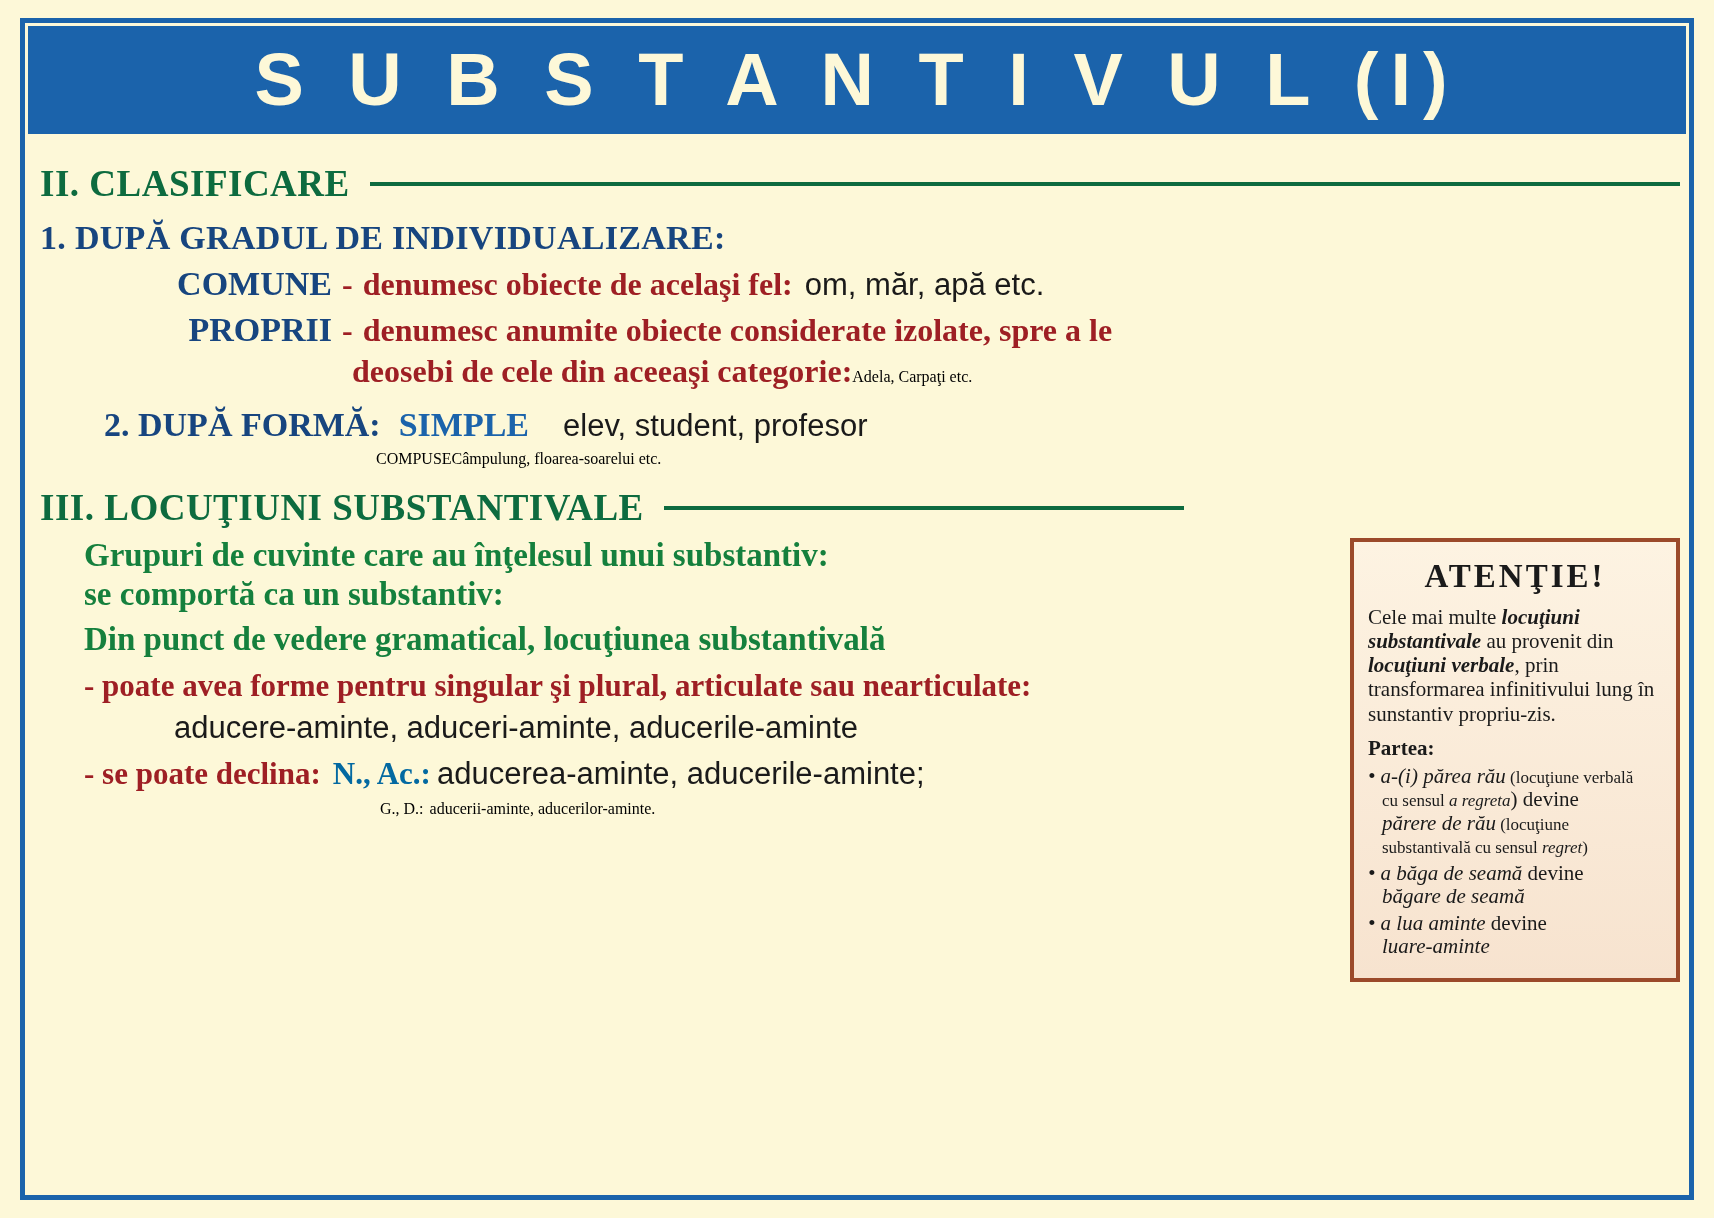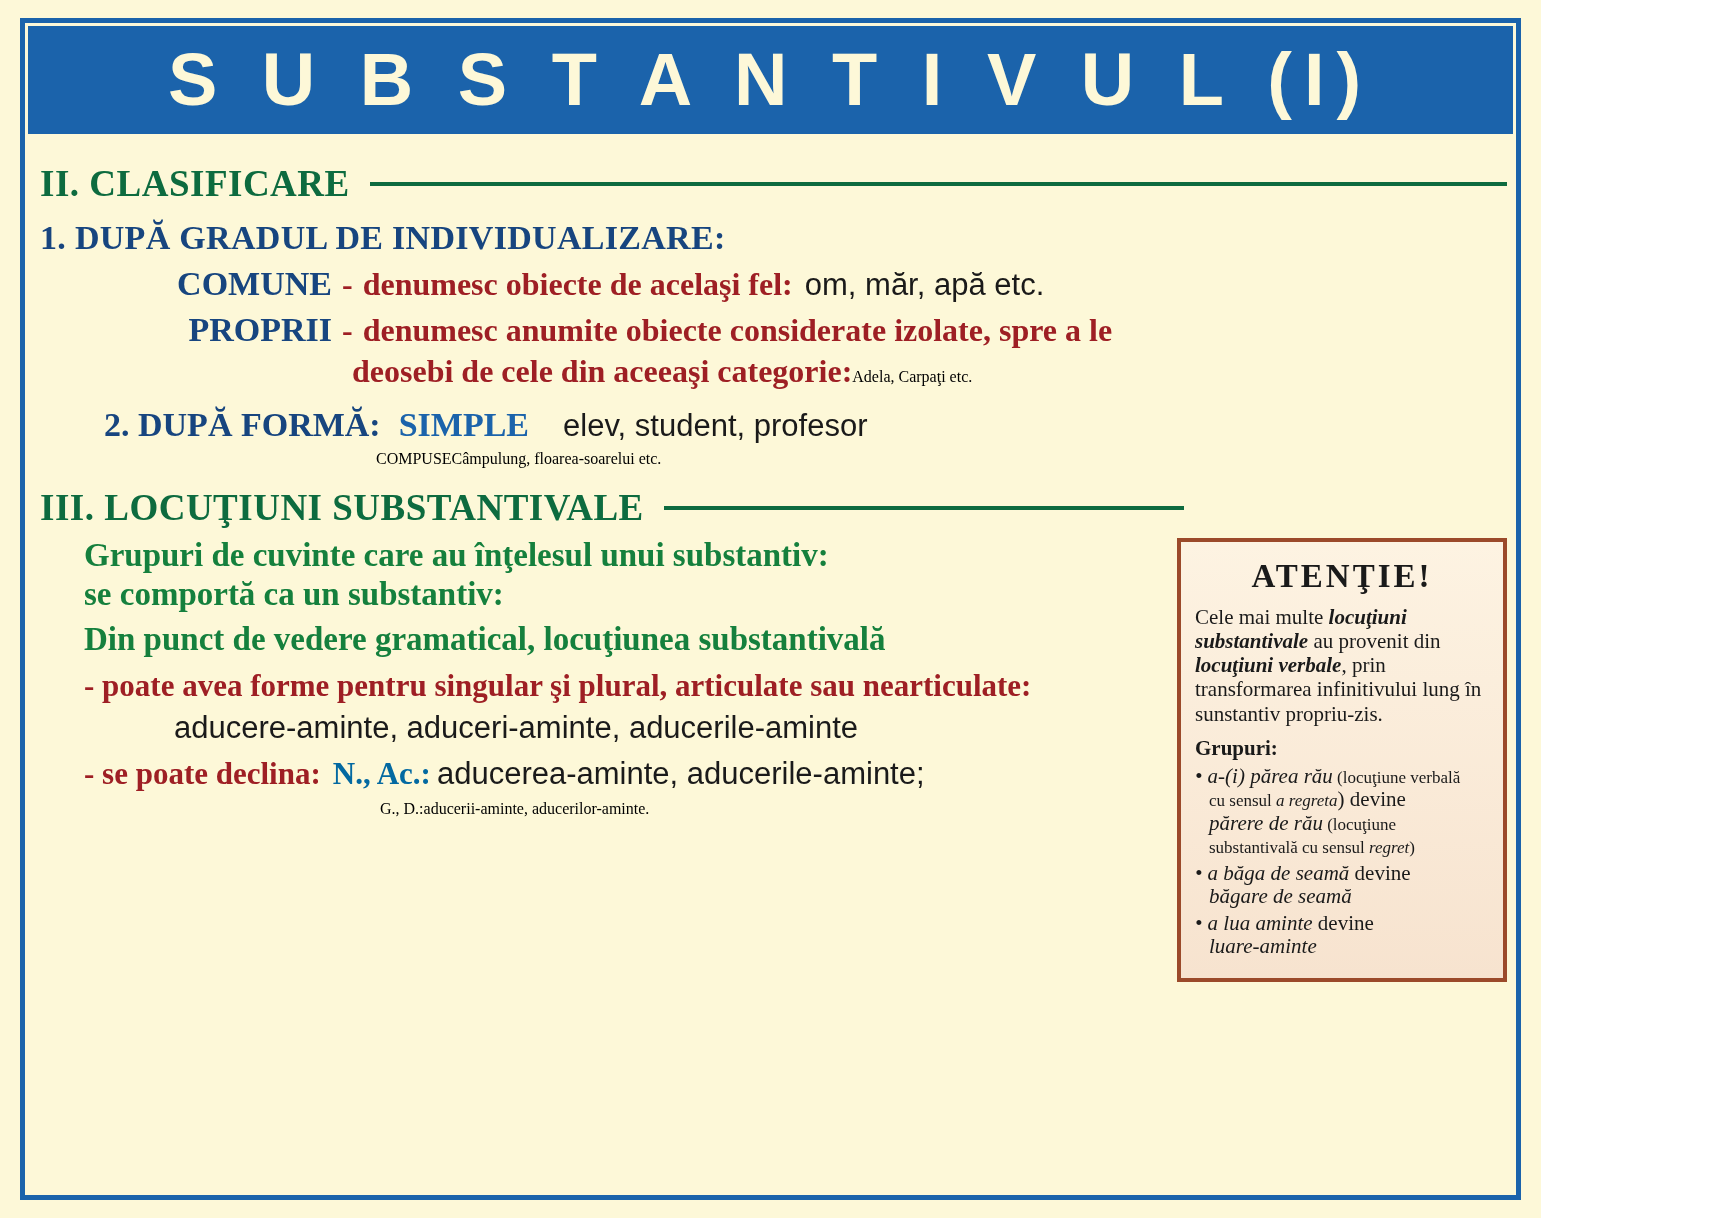--- a/index.html
+++ b/index.html
@@ -5,21 +5,21 @@
   html, body {
     margin: 0;
     padding: 0;
     background: #ffffff;
   }
   body {
     font-family: "Liberation Serif", serif;
   }
   .poster {
     position: relative;
-    width: 1541px;
+    width: 1714px;
     height: 1218px;
     background: #fdf8d8;
     box-sizing: border-box;
     overflow: hidden;
   }
   .outer-frame {
     position: absolute;
     left: 20px;
     top: 18px;
     right: 20px;
@@ -242,20 +242,21 @@
     font-family: "Liberation Sans", sans-serif;
     font-size: 31px;
     color: #1a1a1a;
     padding-left: 6px;
   }
   .decl-row2 {
     display: flex;
     align-items: baseline;
     margin-top: 8px;
     margin-left: 296px;
+    gap: 6px;
   }
 
   
   .atentie {
     position: absolute;
     right: 0px;
     top: 388px;
     width: 330px;
     border: 4px solid #9b4a2a;
     background: linear-gradient(180deg, #fdf3e2 0%, #f7e3cf 100%);
@@ -368,21 +369,21 @@
       </div>
       <div class="decl-row2">
         <span class="case" style="padding-left:0;">G., D.:</span>
         <span class="forms"> aducerii-aminte, aducerilor-aminte.</span>
       </div>
     </div>
 
     <div class="atentie">
       <h3>ATENŢIE!</h3>
       <p><span>Cele mai multe </span><span class="ital-bold">locuţiuni substantivale</span><span> au provenit din </span><span class="ital-bold">locuţiuni verbale</span><span>, prin transformarea infinitivului lung în sunstantiv propriu-zis.</span></p>
-      <div class="ex-head">Grupuri:</div>
+      <div class="ex-head">Partea:</div>
       <ul>
         <li>
           <span class="it">• a-(i) părea rău</span><span class="sm"> (locuţiune verbală</span>
           <span class="ind sm"><span>cu sensul </span><span class="it">a regreta</span><span style="font-size:21px;">) devine</span></span>
           <span class="ind it"><span>părere de rău</span><span class="sm" style="font-style:normal;"> (locuţiune substantivală cu sensul </span><span class="sm it">regret</span><span class="sm" style="font-style:normal;">)</span></span>
         </li>
         <li>
           <span class="it">• a băga de seamă</span><span> devine</span>
           <span class="ind it">băgare de seamă</span>
         </li>

